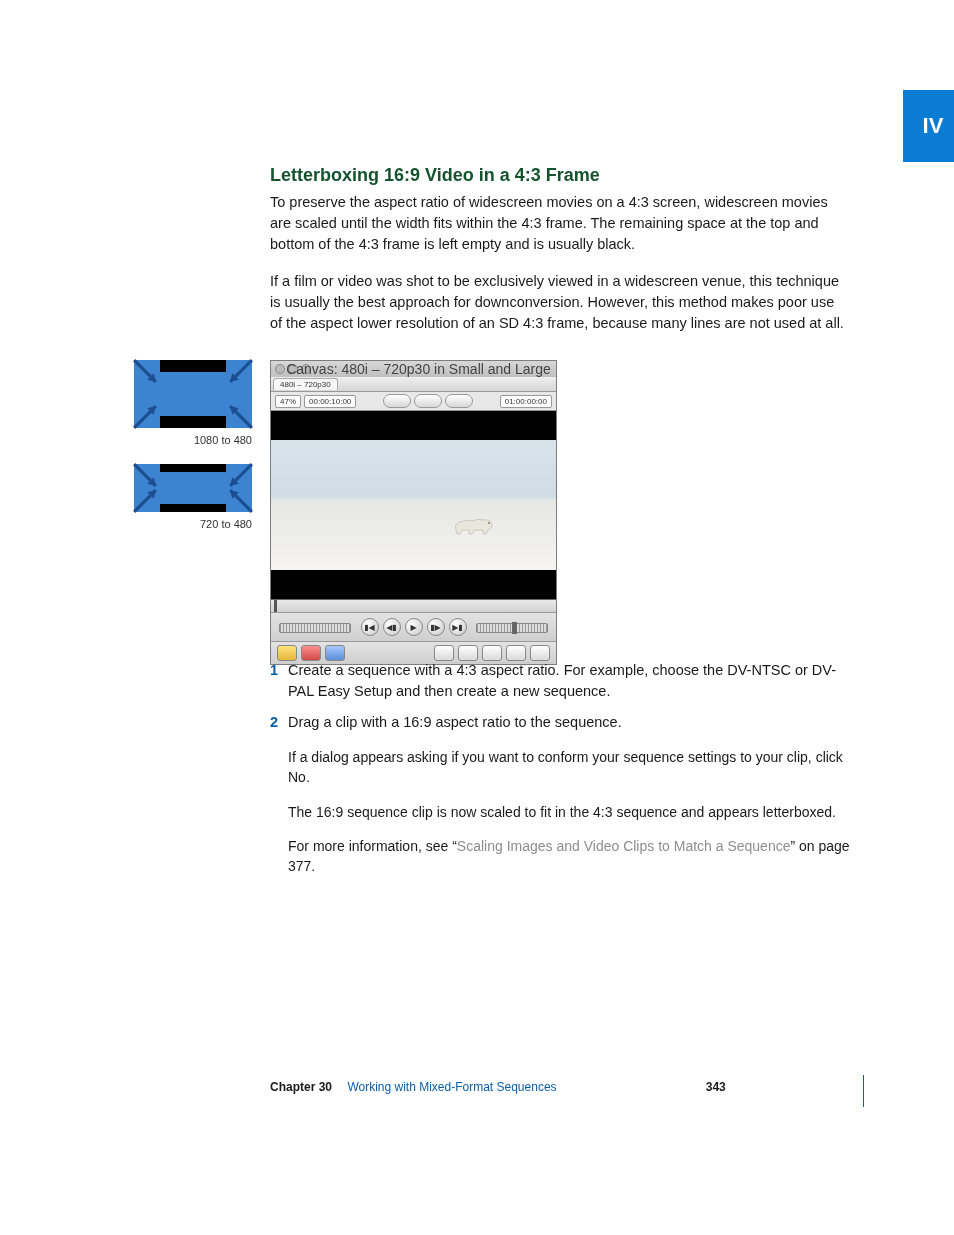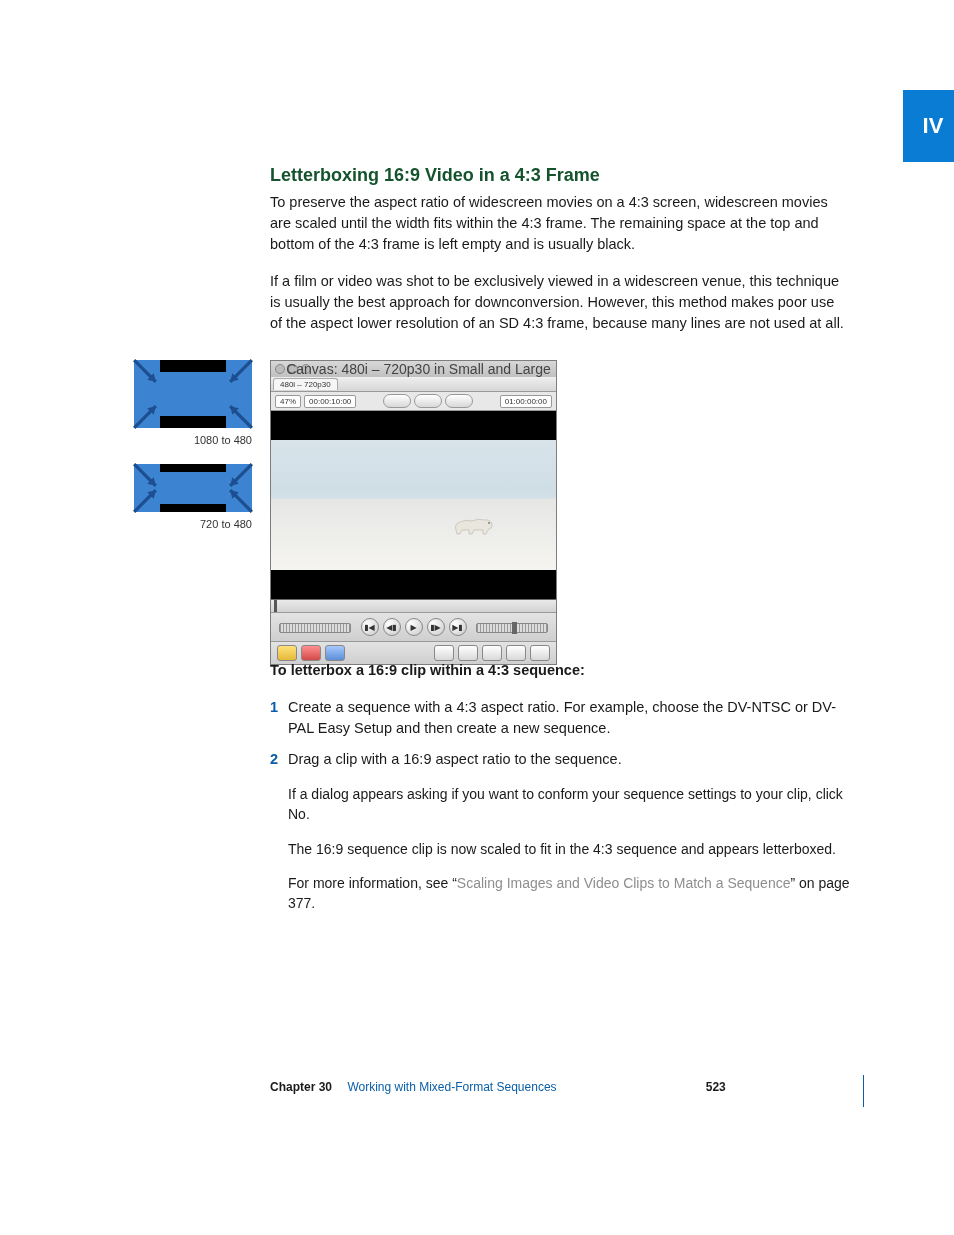--- a/index.html
+++ b/index.html
@@ -468,21 +468,20 @@
     </div>
   </div>
 
   <div class="content">
     <h2 class="section-heading">Letterboxing 16:9 Video in a 4:3 Frame</h2>
     <p class="body-text">To preserve the aspect ratio of widescreen movies on a 4:3 screen, widescreen movies are scaled until the width fits within the 4:3 frame. The remaining space at the top and bottom of the 4:3 frame is left empty and is usually black.</p>
     <p class="body-text">If a film or video was shot to be exclusively viewed in a widescreen venue, this technique is usually the best approach for downconversion. However, this method makes poor use of the aspect lower resolution of an SD 4:3 frame, because many lines are not used at all.</p>
 
     <div style="height:310px"></div>
 
-    <p class="body-text bold">To letterbox a 16:9 clip within a 4:3 sequence:</p>
     <ol class="step-list">
       <li>
         <span class="num">1</span>
         <span>Create a sequence with a 4:3 aspect ratio. For example, choose the DV-NTSC or DV-PAL Easy Setup and then create a new sequence.</span>
       </li>
       <li>
         <span class="num">2</span>
         <span>Drag a clip with a 16:9 aspect ratio to the sequence.</span>
       </li>
     </ol>
@@ -492,15 +491,15 @@
       <span>For more information, see “</span><span class="link-dim">Scaling Images and Video Clips to Match a Sequence</span><span>” on page 377.</span>
     </p>
   </div>
 
   <div class="rule"></div>
   <div class="footer">
     <div>
       <span class="chap">Chapter 30</span>
       <span class="title">Working with Mixed-Format Sequences</span>
     </div>
-    <div class="page">523</div>
+    <div class="page">343</div>
   </div>
 </div>
 
 </body></html>

